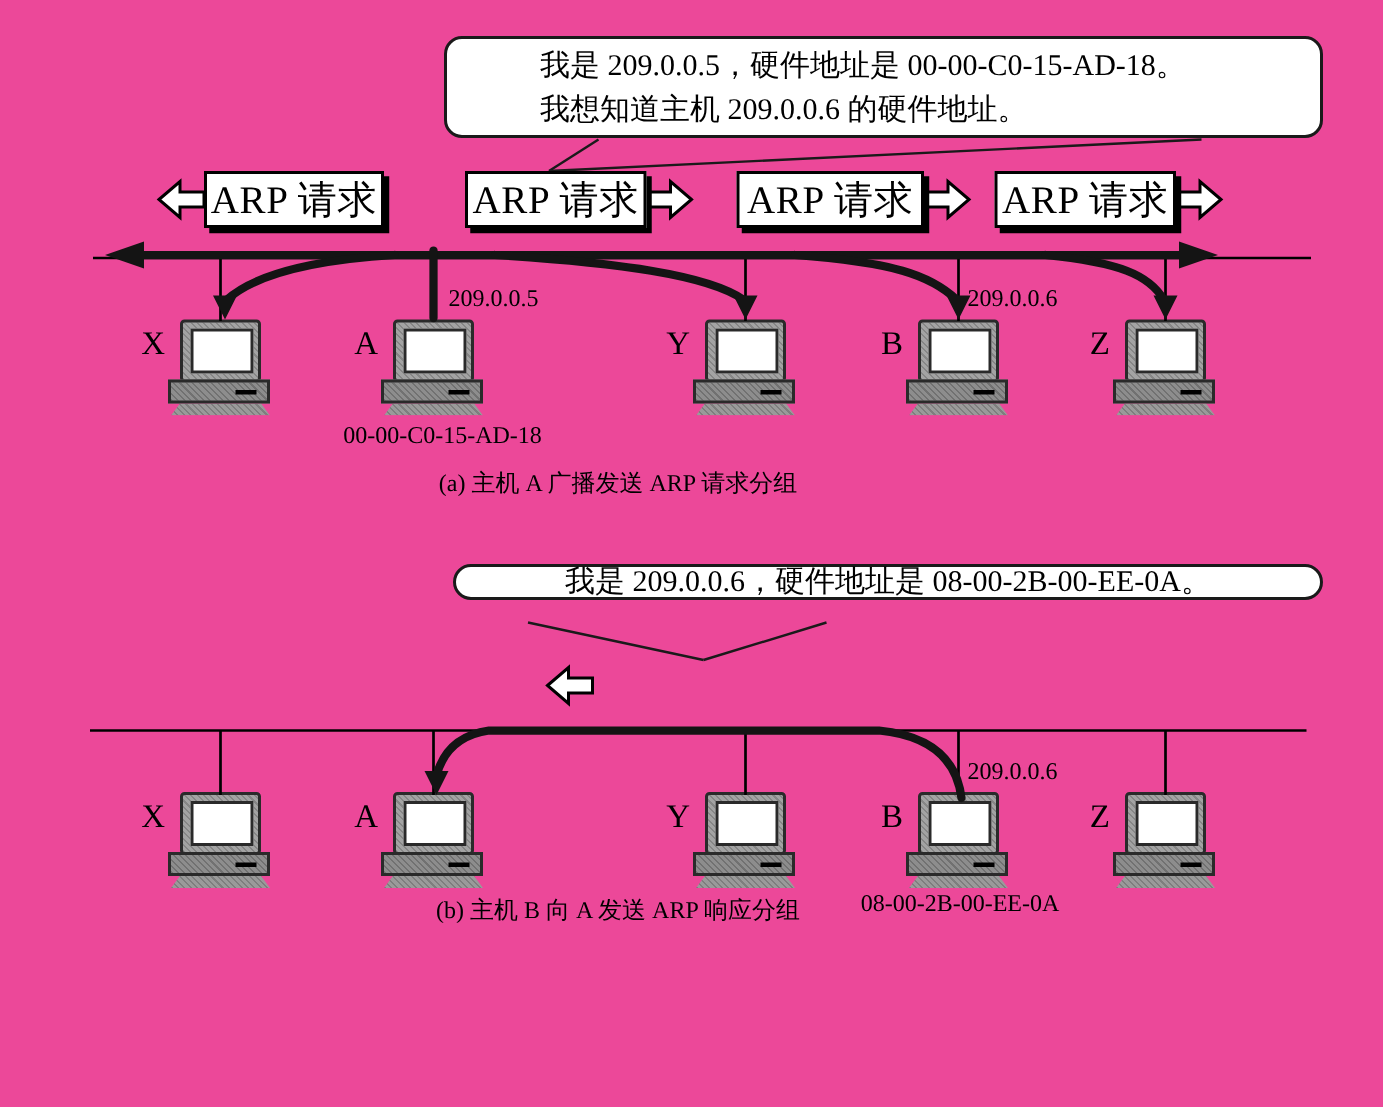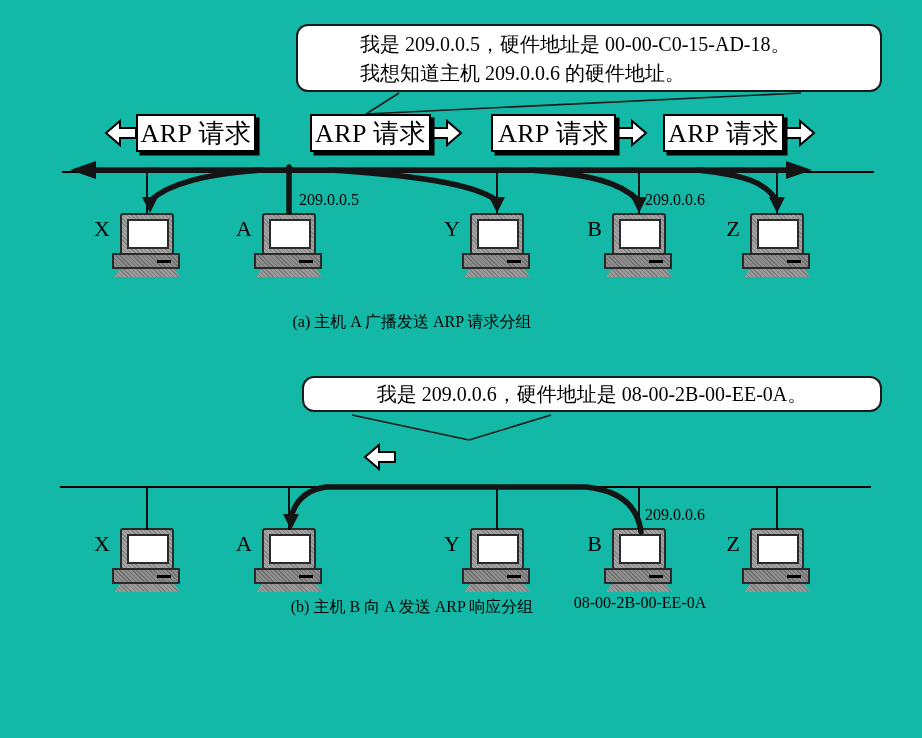--- a/index.html
+++ b/index.html
@@ -1,17 +1,17 @@
 <!DOCTYPE html>
 <html><head>
 <meta charset="utf-8">
 <style>
   html,body{margin:0;padding:0;background:#fff;}
   #stage{
-    position:relative;width:922px;height:738px;background:#14b8a6;overflow:hidden;
+    position:relative;width:922px;height:738px;background:#ec4899;overflow:hidden;
     font-family:"Liberation Serif","DejaVu Serif",serif;color:#000;
   }
   #diagram-svg{position:absolute;left:0;top:0;z-index:2;}
   .layer{position:absolute;left:0;top:0;width:100%;height:100%;}
   #computers{z-index:1;}
   #labels{z-index:3;}
 
   .arp-box{
     position:absolute;box-sizing:border-box;background:#fff;border:2px solid #000;
     box-shadow:3.5px 3.5px 0 #000;display:flex;align-items:center;justify-content:center;
@@ -221,24 +221,25 @@
     <div class="arp-box" style="left:663px;top:114px;width:121px;height:38px">ARP 请求</div>
 
     <div class="host-label" style="left:84px;top:216px">X</div>
     <div class="host-label" style="left:226px;top:216px">A</div>
     <div class="host-label" style="left:434px;top:216px">Y</div>
     <div class="host-label" style="left:576px;top:216px">B</div>
     <div class="host-label" style="left:714px;top:216px">Z</div>
 
     <div class="txt" style="left:299px;top:191px">209.0.0.5</div>
     <div class="txt" style="left:645px;top:191px">209.0.0.6</div>
+    <div class="txt centered" style="left:190px;top:282px;width:210px">00-00-C0-15-AD-18</div>
 
     <div class="caption" style="top:312px">(a) 主机 A 广播发送 ARP 请求分组</div>
 
-    <div class="bubble one-line" style="left:302px;top:376px;width:580px;height:36px">
+    <div class="bubble one-line" style="left:302px;top:376px;width:580px;height:24px">
       <div>我是 209.0.0.6，硬件地址是 08-00-2B-00-EE-0A。</div>
     </div>
 
 
     <div class="host-label" style="left:84px;top:531px">X</div>
     <div class="host-label" style="left:226px;top:531px">A</div>
     <div class="host-label" style="left:434px;top:531px">Y</div>
     <div class="host-label" style="left:576px;top:531px">B</div>
     <div class="host-label" style="left:714px;top:531px">Z</div>
 

